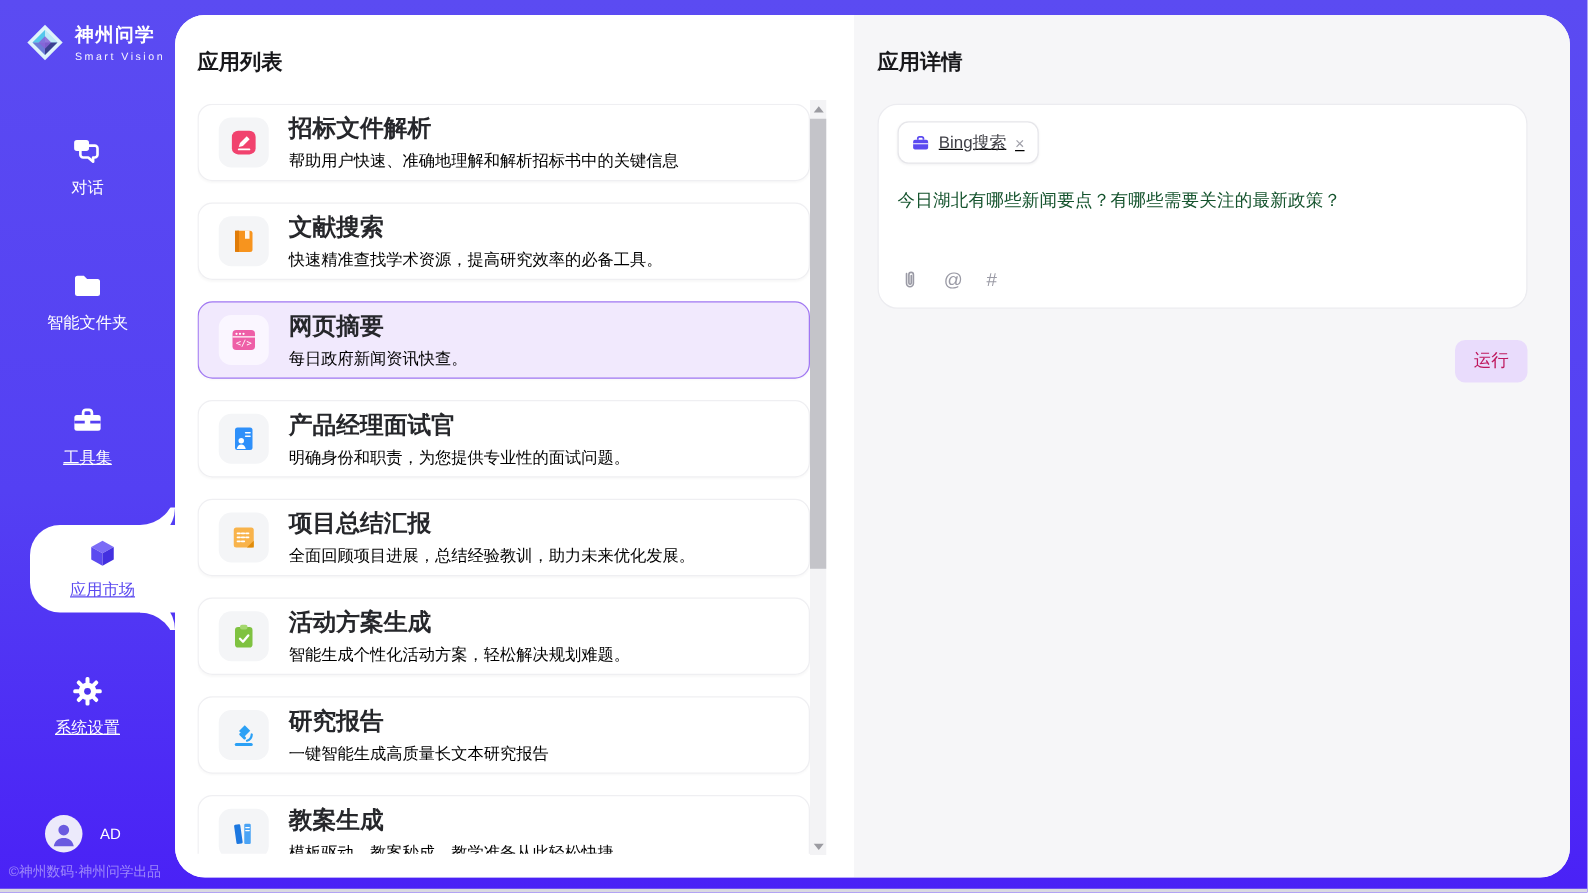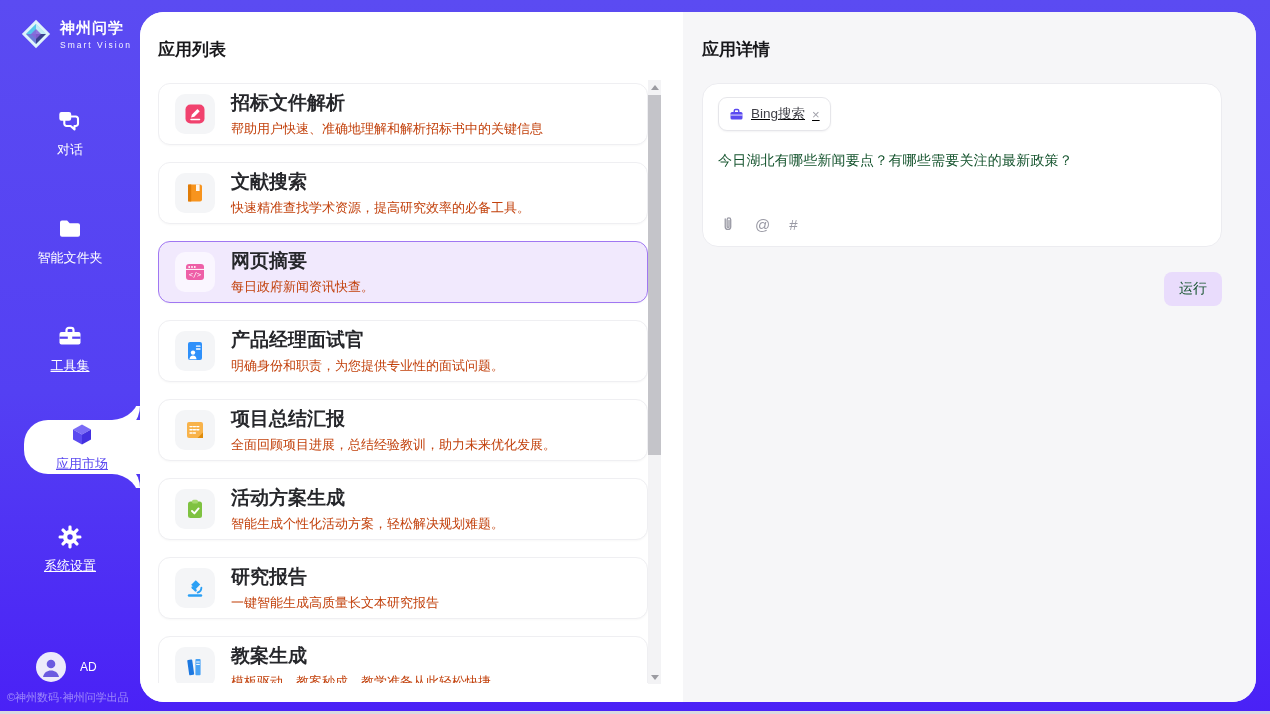--- a/index.html
+++ b/index.html
@@ -15,21 +15,21 @@
   .logo-row { display:flex; align-items:center; margin-top:16px; align-self:flex-start; margin-left:18px; }
   .logo-mark { width:36px; height:36px; }
   .logo-text { margin-left:6px; color:#fff; }
   .logo-name { font-size:15px; font-weight:bold; letter-spacing:1px; }
   .logo-sub { font-size:8.5px; letter-spacing:2px; margin-top:2px; opacity:.95; }
 
   .nav { margin-top:50px; width:100%; display:flex; flex-direction:column; }
   .nav-item { height:62px; margin-bottom:46px; display:flex; flex-direction:column; align-items:center; justify-content:center; cursor:pointer; position:relative; }
   .nav-label { margin-top:6px; font-size:13px; color:#fff; }
   .nav-label.u { text-decoration:underline; }
-  .nav-item.active { background:#fff; width:116px; height:54px; align-self:flex-end; border-radius:24px 0 0 24px; margin-top:-6px; margin-bottom:44px; }
+  .nav-item.active { background:#fff; width:116px; height:70px; align-self:flex-end; border-radius:24px 0 0 24px; margin-top:-6px; margin-bottom:44px; }
   .nav-item.active .nav-label { color:#5b4af0; }
   .nav-item.active::before, .nav-item.active::after { content:""; position:absolute; right:0; width:28px; height:28px; background:transparent; }
   .nav-item.active::before { top:-28px; border-bottom-right-radius:28px; box-shadow:0 14px 0 0 #fff; }
   .nav-item.active::after  { bottom:-28px; border-top-right-radius:28px; box-shadow:0 -14px 0 0 #fff; }
 
   .user-row { position:absolute; left:36px; bottom:32px; display:flex; align-items:center; }
   .avatar { width:30px; height:30px; border-radius:50%; background:#eceafb; display:flex; align-items:center; justify-content:center; overflow:hidden; }
   .user-name { color:#fff; font-size:12px; margin-left:14px; }
   .side-footer { position:absolute; left:7px; bottom:9px; font-size:11px; color:rgba(255,255,255,.45); white-space:nowrap; }
 
@@ -40,41 +40,41 @@
   
   .list-panel { width:543px; background:#fff; position:relative; padding:26px 0 0 18px; flex:none; }
   .panel-title { font-size:17px; font-weight:bold; color:#18181b; }
   .items { margin-top:22px; width:490px; display:flex; flex-direction:column; gap:17px; height:600px; overflow:hidden; }
   .app-item { flex:none; height:62px; border:1px solid #efeff2; border-radius:12px; background:#fff; display:flex; align-items:center; padding:0 14px 0 16px; cursor:pointer; box-shadow:0 1px 2px rgba(20,20,40,.03); }
   .app-item.selected { background:#f1e9fd; border:1px solid #a077f2; }
   .icon-wrap { width:40px; height:40px; border-radius:10px; background:#f4f5f7; display:flex; align-items:center; justify-content:center; flex:none; }
   .app-item.selected .icon-wrap { background:#faf6ff; }
   .app-text { margin-left:16px; min-width:0; }
   .app-title { font-size:19px; font-weight:bold; color:#26272b; }
-  .app-desc { font-size:13px; color:#c2410c; margin-top:4px; white-space:nowrap; }
+  .app-desc { font-size:13px; color:#000000; margin-top:4px; white-space:nowrap; }
 
   
   .scrollbar { position:absolute; left:508px; top:68px; bottom:18px; width:13px; background:#f3f3f5; }
   .sb-arrow { position:absolute; left:0; width:13px; height:14px; display:flex; align-items:center; justify-content:center; cursor:pointer; }
   .sb-arrow.up { top:0; } .sb-arrow.down { bottom:0; }
   .tri-up { width:0; height:0; border-left:4px solid transparent; border-right:4px solid transparent; border-bottom:5px solid #9b9ba1; }
   .tri-down { width:0; height:0; border-left:4px solid transparent; border-right:4px solid transparent; border-top:5px solid #9b9ba1; }
   .sb-thumb { position:absolute; left:0; top:15px; width:13px; height:360px; background:#c4c4c9; cursor:grab; }
 
   
   .detail-panel { flex:1; background:#f6f6f8; padding:26px 0 0 19px; }
   .detail-card { margin-top:22px; width:520px; background:#fff; border:1px solid #ececf0; border-radius:16px; padding:13px 15px; height:164px; position:relative; }
   .plugin-tag { display:inline-flex; align-items:center; gap:7px; background:#fff; border:1px solid #e6e6ea; border-radius:9px; padding:7px 10px; box-shadow:0 1px 2px rgba(20,20,40,.05); cursor:pointer;text-decoration:underline; }
   .tag-label { font-size:13.5px; color:#3f3f46; }
   .tag-close { font-size:13px; color:#a1a1aa; cursor:pointer; line-height:1; }
   .query-text { margin-top:21px; font-size:14px; color:#14532d; letter-spacing:.2px; }
   .attach-row { position:absolute; left:16px; bottom:13px; display:flex; align-items:center; gap:19px; color:#9a9aa5; }
   .attach-row .glyph { font-size:15px; cursor:pointer; }
   .run-row { width:520px; margin-top:25px; display:flex; justify-content:flex-end; }
-  .run-btn { background:#e9dcfc; color:#14532d; border:none; font-size:14px; padding:8px 15px; border-radius:8px; cursor:pointer; font-family:inherit; }
+  .run-btn { background:#e9dcfc; color:#be185d; border:none; font-size:14px; padding:8px 15px; border-radius:8px; cursor:pointer; font-family:inherit; }
 </style>
 </head>
 <body>
 
 <div class="sidebar">
   <div class="logo-row">
     <svg class="logo-mark" viewBox="0 0 36 36">
       <rect x="8" y="8" width="20" height="20" transform="rotate(45 18 18)" fill="#dff3fb"></rect>
       <rect x="11" y="11" width="14" height="14" transform="rotate(45 18 18)" fill="#8fd9f2"></rect>
       <polygon points="18,8 28,18 18,18" fill="#bfeaf7"></polygon>

